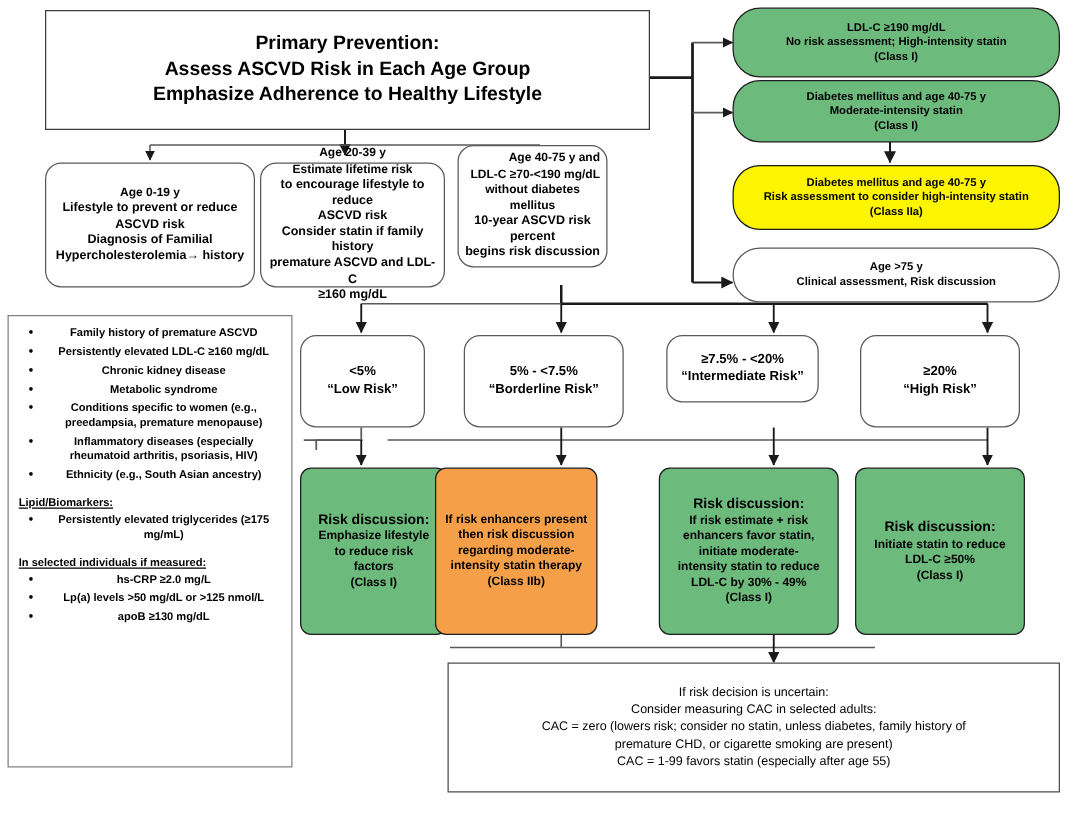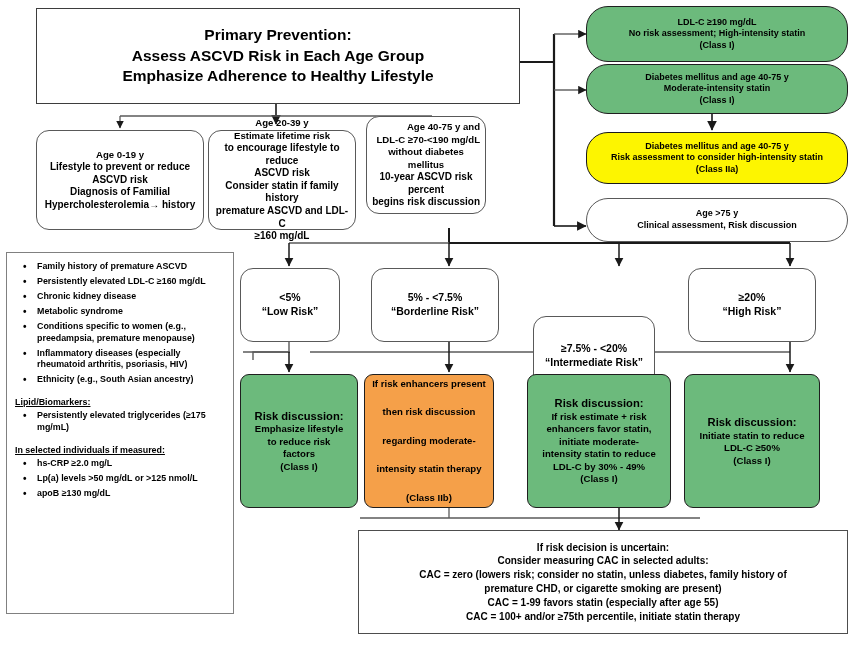--- a/index.html
+++ b/index.html
@@ -27,35 +27,35 @@
   .green{background:#6cba7c;border:1.6px solid #1f1f1f;}
   .orange{background:#f5a049;border:1.6px solid #1f1f1f;}
   .yellow{background:#fdf500;border:1.7px solid #1a1a1a;}
 
   .l1{font-size:15.5px;font-weight:bold;line-height:1.32;}
   .l2{font-size:10.5px;font-weight:bold;line-height:1.30;}
   .l3{font-size:9.0px;font-weight:bold;line-height:1.28;}
   .l4{font-size:10px;font-weight:bold;line-height:1.26;}
   .l5{font-size:9.6px;font-weight:bold;line-height:1.30;}
   .l6{font-size:11.2px;font-weight:bold;line-height:1.32;}
-  .l7{font-size:10.0px;font-weight:bold;line-height:1.38;}
+  .l7{font-size:10.0px;font-weight:normal;line-height:1.38;}
 
   .line{display:block;}
 
   
   #enhancers{
     position:absolute;left:6px;top:252px;width:228px;height:362px;
     border:1.2px solid #808080;background:#ffffff;box-sizing:border-box;
     padding:8px 6px 6px 8px;z-index:2;
   }
   #enhancers h3{
     margin:0 0 10px 2px;font-size:13px;font-weight:bold;font-style:italic;
     letter-spacing:.1px;
   }
-  #enhancers ul{margin:0 0 0 0;padding:0 2px 0 20px;list-style:none;}
+  #enhancers ul{margin:0 0 0 0;padding:0 2px 0 20px;list-style:none;text-align:center;}
   #enhancers li{
     position:relative;font-size:8.9px;font-weight:bold;line-height:1.34;
     margin-bottom:3.0px;padding-left:2px;
   }
   #enhancers li:before{
     content:"\2022";position:absolute;left:-12px;top:-1px;font-size:10px;
   }
   .sect-head{
     font-size:8.9px;font-weight:bold;text-decoration:underline;
     margin:11px 0 3px 0;
@@ -193,39 +193,39 @@
   <div class="box round l2" style="left:240px;top:268px;width:100px;height:74px;">
     <span class="line">&lt;5%</span>
     <span class="line">“Low Risk”</span>
   </div>
 
   <div class="box round l2" style="left:371px;top:268px;width:128px;height:74px;">
     <span class="line">5% - &lt;7.5%</span>
     <span class="line">“Borderline Risk”</span>
   </div>
 
-  <div class="box round l2" style="left:533px;top:268px;width:122px;height:80px;margin-top:48px;">
+  <div class="box round l2" style="left:533px;top:268px;width:122px;height:54px;">
     <span class="line">≥7.5% - &lt;20%</span>
     <span class="line">“Intermediate Risk”</span>
   </div>
 
   <div class="box round l2" style="left:688px;top:268px;width:128px;height:74px;">
     <span class="line">≥20%</span>
     <span class="line">“High Risk”</span>
   </div>
 
   <div class="box round green" style="left:240px;top:374px;width:118px;height:134px;border-radius:9px;">
     <span class="line l6">Risk discussion:</span>
     <span class="line l5">Emphasize lifestyle</span>
     <span class="line l5">to reduce risk</span>
     <span class="line l5">factors</span>
     <span class="line l5">(Class I)</span>
   </div>
 
-  <div class="box round orange" style="left:364px;top:374px;width:130px;height:134px;border-radius:9px;justify-content:space-between;">
+  <div class="box round orange" style="left:348px;top:374px;width:130px;height:134px;border-radius:9px;">
     <span class="line l5">If risk enhancers present</span>
     <span class="line l5">then risk discussion</span>
     <span class="line l5">regarding moderate-</span>
     <span class="line l5">intensity statin therapy</span>
     <span class="line l5">(Class IIb)</span>
   </div>
 
   <div class="box round green" style="left:527px;top:374px;width:144px;height:134px;border-radius:9px;">
     <span class="line l6">Risk discussion:</span>
     <span class="line l5">If risk estimate + risk</span>
@@ -242,16 +242,15 @@
     <span class="line l5">LDL-C ≥50%</span>
     <span class="line l5">(Class I)</span>
   </div>
 
   <div class="box rect l7" style="left:358px;top:530px;width:490px;height:104px;border-color:#4d4d4d;border-width:1.4px;">
     <span class="line">If risk decision is uncertain:</span>
     <span class="line">Consider measuring CAC in selected adults:</span>
     <span class="line">CAC = zero (lowers risk; consider no statin, unless diabetes, family history of</span>
     <span class="line">premature CHD, or cigarette smoking are present)</span>
     <span class="line">CAC = 1-99 favors statin (especially after age 55)</span>
-    <span class="line">CAC = 100+ and/or ≥75th percentile, initiate statin therapy</span>
   </div>
 
 </div>
 
 </body></html>

